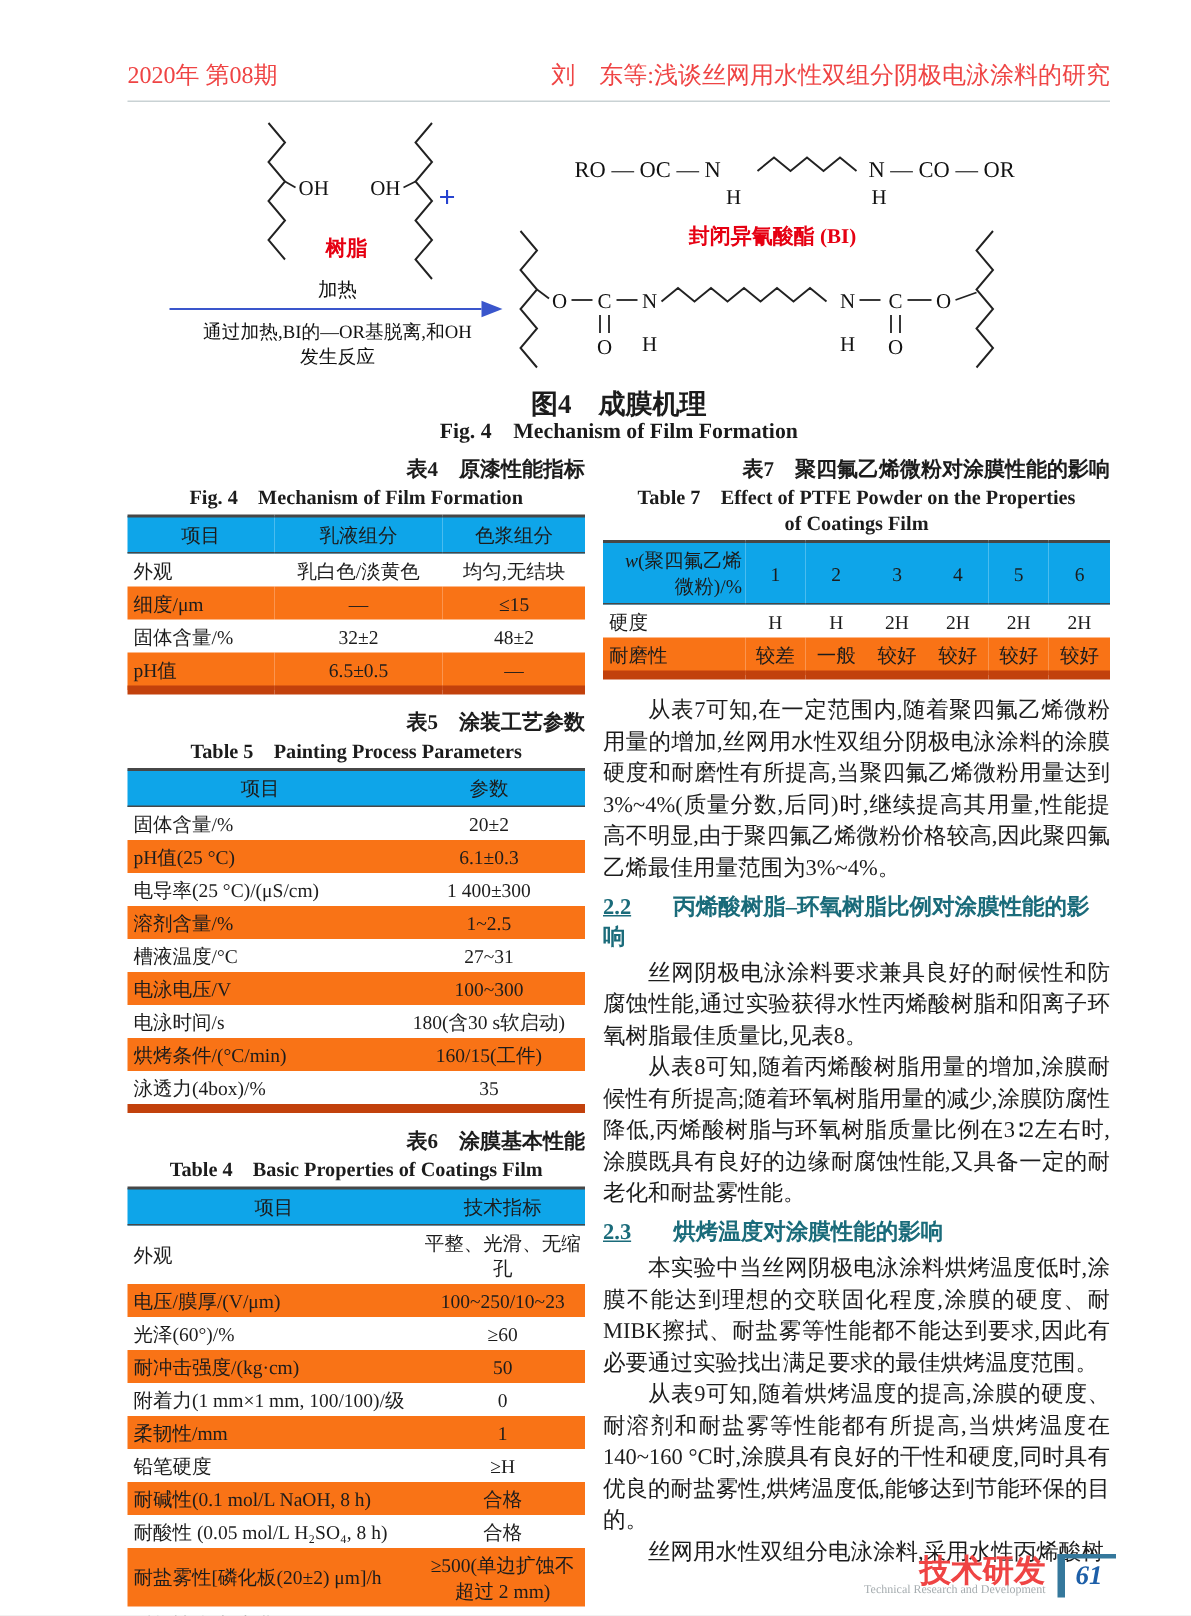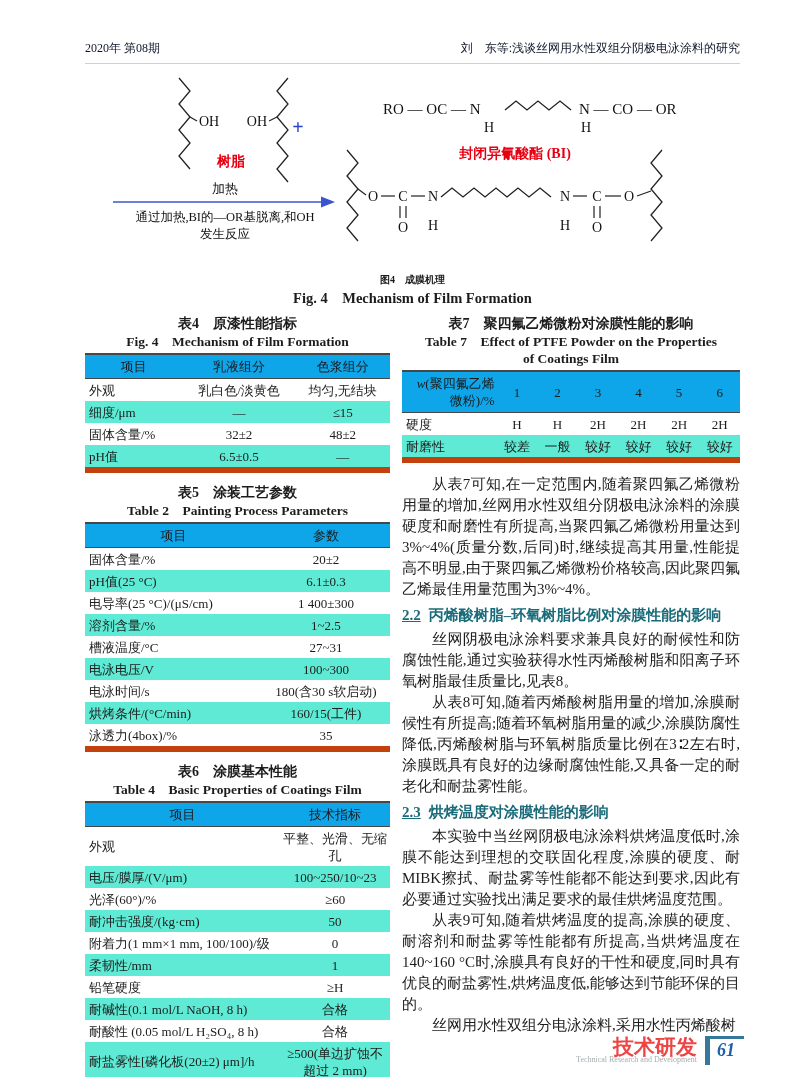--- a/index.html
+++ b/index.html
@@ -1,56 +1,56 @@
 <!DOCTYPE html>
 <html><head>
 <meta charset="utf-8">
 <style>
   html,body{margin:0;padding:0;background:#e8e8e8;}
   .page{width:794px;height:1077px;background:#ffffff;position:relative;overflow:hidden;
         font-family:"Liberation Serif","DejaVu Serif",serif;color:#1c1c1c;margin:0 auto;}
   .content{padding:40px 54px 0 85px;}
   
   .pagehead{display:flex;justify-content:space-between;align-items:center;
-            font-size:12px;color:#0f172a;padding-bottom:6px;border-bottom:1px solid #c9d2d4;}
+            font-size:16px;color:#ef4444;padding-bottom:6px;border-bottom:1px solid #c9d2d4;}
   
   .figure-block{margin-top:10px;text-align:center;}
-  .fig-cap-cn{font-weight:bold;font-size:10px;line-height:19px;margin-top:16px;}
+  .fig-cap-cn{font-weight:bold;font-size:18px;line-height:19px;margin-top:2px;}
   .fig-cap-en{font-weight:bold;font-size:14.5px;line-height:18px;}
   svg.mech{display:block;}
   .chem-line{stroke:#222;stroke-width:1.3;fill:none;}
   .chem-bond{stroke:#222;stroke-width:1.2;}
   .chem-txt{font-family:"Liberation Serif",serif;font-size:14px;fill:#111;}
   .chem-txt-lg{font-family:"Liberation Serif",serif;font-size:15px;fill:#111;}
   .red-lbl{font-size:14px;font-weight:bold;fill:#e60012;}
   .blue{fill:#2743cf;}
   .arrow-line{stroke:#3a56cc;stroke-width:1.4;}
   .note-txt{font-size:12.5px;fill:#111;}
   
   .columns{display:flex;gap:12px;margin-top:8px;}
   .col-left{width:305px;flex:none;}
   .col-right{width:338px;flex:none;}
   
   .tblock{margin-bottom:11px;}
-  .tbl-cap-cn{text-align:center;font-weight:bold;font-size:14px;line-height:18px;}
+  .tbl-cap-cn{text-align:right;font-weight:bold;font-size:14px;line-height:18px;}
   .tbl-cap-en{text-align:center;font-weight:bold;font-size:13.5px;line-height:17px;margin-bottom:3px;}
   table.tbl{width:100%;border-collapse:collapse;font-size:13px;}
   .tbl thead tr{border-top:2px solid #474747;border-bottom:1px solid #474747;}
   .tbl th{background:#0ea5e9;font-weight:normal;padding:3px 2px;line-height:17px;}
   .tbl td{padding:2.5px 2px;line-height:17px;text-align:center;}
   .tbl td.lbl{text-align:left;padding-left:4px;}
-  .tbl tr.alt{background:#5eead4;}
+  .tbl tr.alt{background:#f97316;}
   .tbl tbody{border-bottom:6px solid #c2410c;margin-left:39px;}
   .t7 th{text-align:center;}
   .t7 th.wcol{text-align:right;padding-left:4px;}
   .ital{font-style:italic;}
   
   .body-p{font-size:15px;line-height:21px;text-align:justify;text-indent:2em;margin:0;}
   .sec-h{color:#1a6b7a;font-weight:bold;font-size:15px;line-height:20px;margin:5px 0 4px;}
-  .sec-h .num{margin-right:8px;text-decoration:underline;}
+  .sec-h .num{margin-right:28px;text-decoration:underline;}
   .sec-h3{color:#1a6b7a;font-weight:bold;font-size:17px;line-height:22px;margin:16px 0 10px;}
   .sec-h3 .num{margin-right:18px;}
   
   .pagefoot{position:absolute;right:50px;bottom:12px;display:flex;align-items:flex-start;gap:8px;}
   .foot-labels{text-align:right;padding-top:3px;}
   .foot-cn{color:#ef4444;font-weight:bold;font-size:21px;line-height:16px;}
   .foot-en{color:#a6adb0;font-size:8px;line-height:10px;text-align:center;}
   .pagenum-box{border-top:3px solid #35789c;border-left:5px solid #35789c;
                padding:1px 9px 4px 7px;font-style:italic;font-weight:bold;font-size:18px;
                color:#1d5fa8;font-family:"Liberation Serif",serif;}
@@ -162,21 +162,21 @@
                 <td class="lbl">pH值</td>
                 <td>6.5±0.5</td>
                 <td>—</td>
               </tr>
             </tbody>
           </table>
         </div>
 
         <div class="tblock">
           <div class="tbl-cap-cn">表5　涂装工艺参数</div>
-          <div class="tbl-cap-en">Table 2　Painting Process Parameters</div>
+          <div class="tbl-cap-en">Table 5　Painting Process Parameters</div>
           <table class="tbl">
             <colgroup>
                 <col style="width:58%">
                 <col style="width:42%">
               </colgroup>
             <thead>
                 <tr>
               <th>项目</th>
               <th>参数</th>
             </tr>

